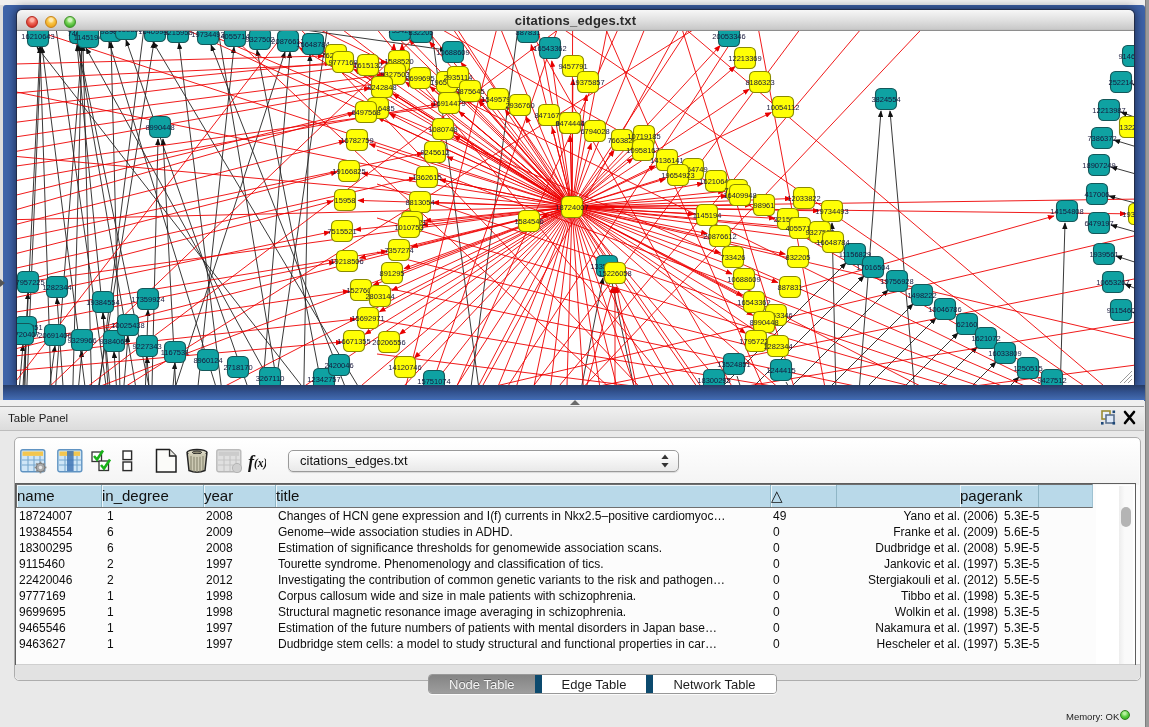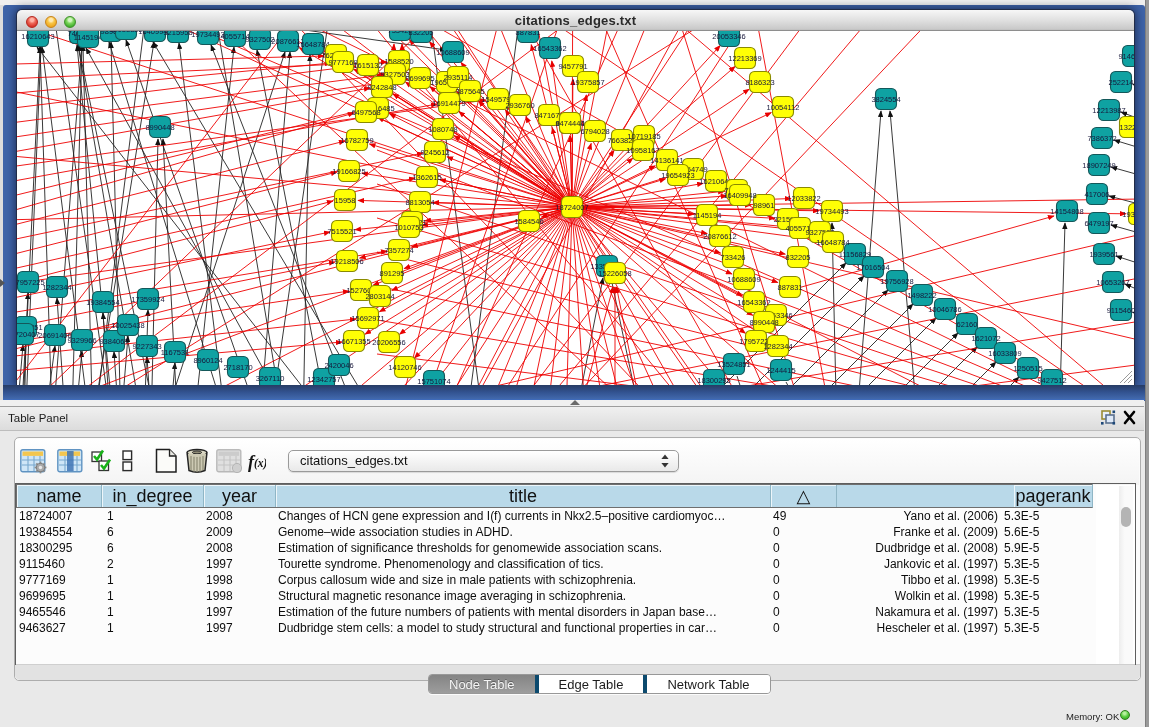--- a/index.html
+++ b/index.html
@@ -23,34 +23,34 @@
 
 #tpbar{left:0;top:406px;width:1144px;height:25px;background:linear-gradient(#f0f0f0,#dcdcdc);border-top:1px solid #9e9e9e;border-bottom:1px solid #bdbdbd}
 #tptitle{left:8px;top:412px;font-size:11.5px;color:#1a1a1a}
 #panelbody{left:0;top:432px;width:1144px;height:295px;background:#e9e9e9}
 #container{left:14px;top:437px;width:1127px;height:244px;background:#fcfcfc;border:1px solid #adadad;border-radius:5px}
 #toolrow{left:16px;top:439px;width:1123px;height:46px;background:linear-gradient(#ffffff,#f4f4f4)}
 #combo{left:288px;top:450px;width:391px;height:22px;background:linear-gradient(#ffffff,#e9e9e9);border:1px solid #9a9a9a;border-radius:5px;box-shadow:0 1px 1px rgba(0,0,0,.12)}
 #combotext{left:300px;top:453px;font-size:13px;color:#101010}
 
 #thead{left:16px;top:484px;width:1077px;height:24px;background:#b9d9e9;border:1px solid #6f6f6f;border-right:1px solid #9fc2d2}
-.hc{position:absolute;top:485px;height:22px;border-right:1px solid #8fb6c6;box-shadow:inset 1px 1px 0 rgba(255,255,255,.75);font-size:18px;color:#111;text-align:center;line-height:22px;overflow:hidden}
+.hc{position:absolute;top:485px;height:22px;border-right:1px solid #8fb6c6;box-shadow:inset 1px 1px 0 rgba(255,255,255,.75);font-size:15px;color:#111;text-align:left;line-height:22px;overflow:hidden}
 #tbl{left:16px;top:508px;width:1079px;border-collapse:collapse;table-layout:fixed;font-size:12px;color:#0d0d0d}
 #tbl td{height:16px;padding:0 4px 0 3px;white-space:nowrap;overflow:hidden;line-height:16px}
 #tbl .c0{width:85px}#tbl .c1{width:102px;padding-left:6px}#tbl .c2{width:72px}#tbl .c3{width:495px}#tbl .c4{width:66px}#tbl .c5{width:165px;text-align:right;padding-right:3px}#tbl .c6{width:94px}
 #tblright{left:1096px;top:485px;width:39px;height:194px;background:#fff}
 #tframe{left:15px;top:483px;width:1121px;height:182px;border:1px solid #5e5e5e;border-bottom:none;pointer-events:none;z-index:5}
 #vsb{left:1119px;top:486px;width:14px;height:178px;background:linear-gradient(90deg,#ededed,#fafafa 40%,#fafafa)}
 #vthumb{left:1121px;top:507px;width:10px;height:20px;background:#b4b4b4;border-radius:5px}
 #hsb{left:15px;top:664px;width:1125px;height:16px;background:#e2e2e2;border-radius:0 0 5px 5px;border-top:1px solid #cfcfcf}
 
 #tabs{left:428px;top:674px;height:20px;display:flex;border:1px solid #989898;border-radius:4px;overflow:hidden;box-shadow:0 1px 0 rgba(255,255,255,.8)}
 .tab{font-size:13px;line-height:19px;padding:0 20px;background:#fff;color:#1d1d1d}
 .tab.sel{background:linear-gradient(#848484,#9d9d9d);color:#f4f4f4;text-shadow:0 -1px 0 rgba(0,0,0,.35)}
-.tab+.tab{border-left:4px solid #0c4a6e}
+.tab+.tab{border-left:7px solid #0c4a6e}
 #statustxt{left:1066px;top:711px;font-size:9.5px;color:#222}
 #statusdot{left:1120px;top:710px;width:10px;height:10px;border-radius:50%;background:radial-gradient(circle at 45% 30%,#b8f0a0 0 15%,#55cc3d 50%,#2f9c1e);border:1px solid #2e7d1e}
 
 .icon{position:absolute;top:448px}
 </style></head><body>
 <div id="page">
 <div class="abs" id="topstrip"></div>
 <div class="abs" id="leftstrip"></div>
 <div class="abs" id="bluebg"></div>
 <div class="abs" id="macwin"></div>
@@ -701,21 +701,21 @@
       <path d="M5 14.5 L1.4 10 H8.6 z" fill="#333"></path>
 </svg>
 
 <div class="abs" id="thead"></div>
     <div class="abs" id="tframe"></div>
 <div class="hc" style="left:17px;width:85px;background:#b9d9e9">name</div>
 <div class="hc" style="left:102px;width:102px;background:#b9d9e9">in_degree</div>
 <div class="hc" style="left:204px;width:72px;background:#b9d9e9">year</div>
 <div class="hc" style="left:276px;width:495px;background:#b9d9e9">title</div>
 <div class="hc" style="left:771px;width:66px;background:#b9d9e9">△ out_de…</div>
-<div class="hc" style="left:1014px;width:79px;background:#b9d9e9">pagerank</div>
+<div class="hc" style="left:960px;width:79px;background:#b9d9e9">pagerank</div>
 <div class="abs" id="tblright"></div>
 <table class="abs" id="tbl">
       <tbody>
         <tr>
           <td class="c0">18724007</td>
           <td class="c1">1</td>
           <td class="c2">2008</td>
           <td class="c3">Changes of HCN gene expression and I(f) currents in Nkx2.5–positive cardiomyoc…</td>
           <td class="c4">49</td>
           <td class="c5">Yano et al. (2006)</td>
@@ -740,20 +740,29 @@
           <td class="c6">5.9E-5</td>
         </tr>
         <tr>
           <td class="c0">9115460</td>
           <td class="c1">2</td>
           <td class="c2">1997</td>
           <td class="c3">Tourette syndrome. Phenomenology and classification of tics.</td>
           <td class="c4">0</td>
           <td class="c5">Jankovic et al. (1997)</td>
           <td class="c6">5.3E-5</td>
+        </tr>
+        <tr>
+          <td class="c0">22420046</td>
+          <td class="c1">2</td>
+          <td class="c2">2012</td>
+          <td class="c3">Investigating the contribution of common genetic variants to the risk and pathogen…</td>
+          <td class="c4">0</td>
+          <td class="c5">Stergiakouli et al. (2012)</td>
+          <td class="c6">5.5E-5</td>
         </tr>
         <tr>
           <td class="c0">9777169</td>
           <td class="c1">1</td>
           <td class="c2">1998</td>
           <td class="c3">Corpus callosum wide and size in male patients with schizophrenia.</td>
           <td class="c4">0</td>
           <td class="c5">Tibbo et al. (1998)</td>
           <td class="c6">5.3E-5</td>
         </tr>

